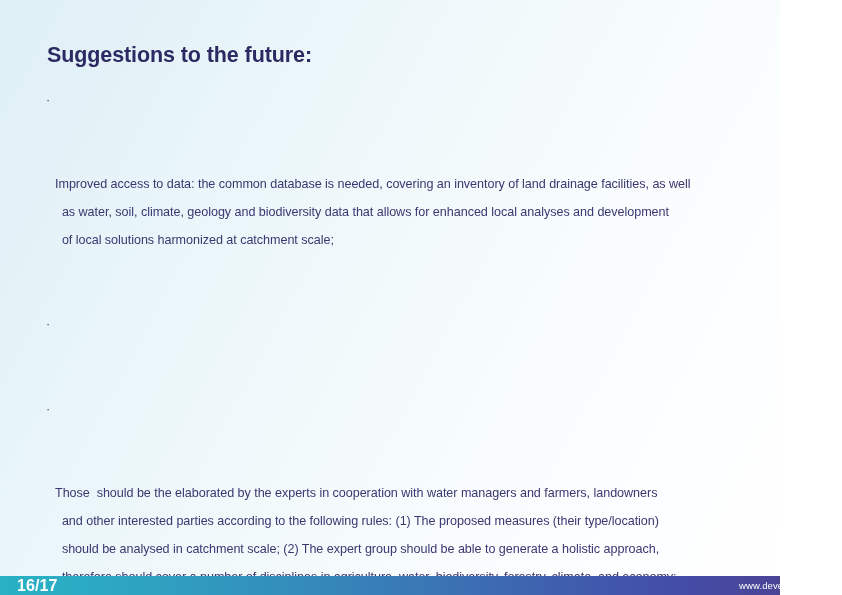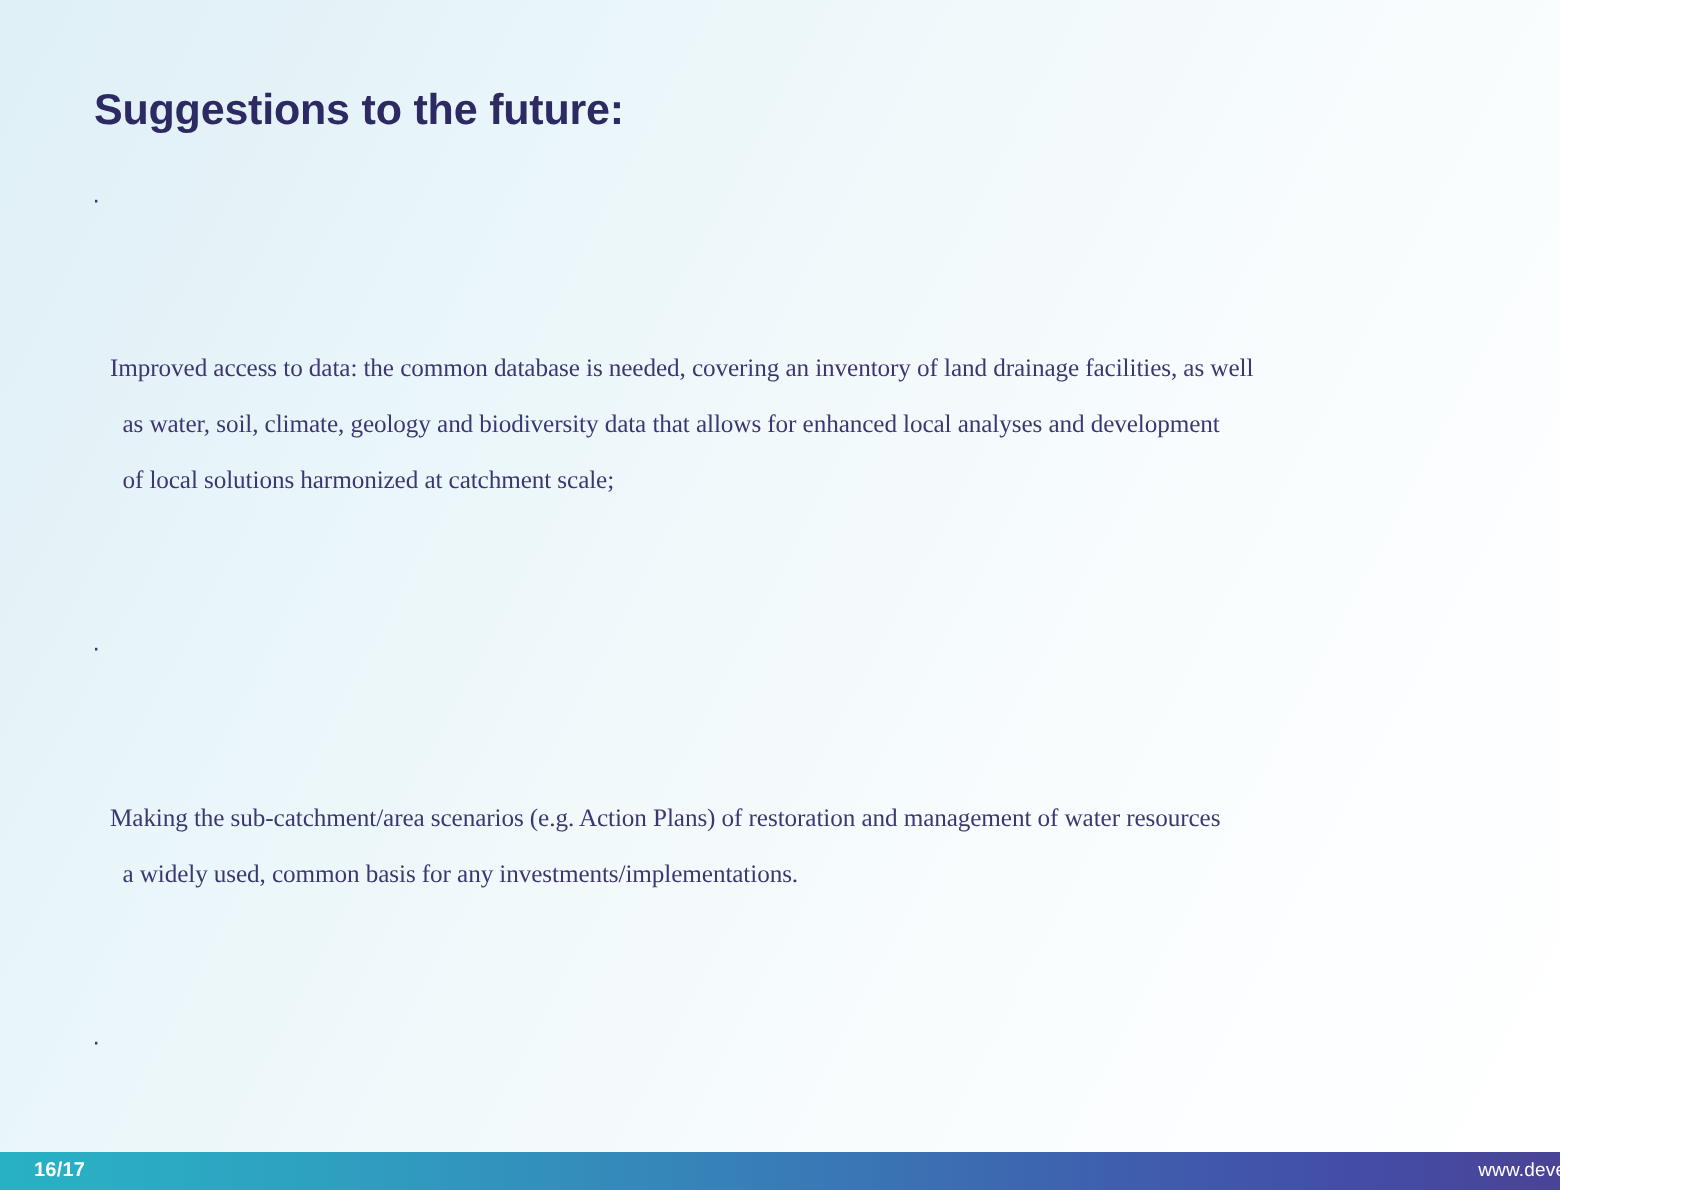--- a/index.html
+++ b/index.html
@@ -72,21 +72,20 @@
     position: absolute;
     left: 0px;
     top: 0px;
     width: 9px;
     color: #3b3770;
     font-size: 12.6px;
     line-height: 28.05px;
   }
   .bullet-text {
     display: block;
-    font-family: Liberation Serif, serif;
   }
   .footer-bar {
     position: absolute;
     left: 0;
     bottom: 0;
     width: 842px;
     height: 19px;
     background: linear-gradient(90deg,
       #28b0c4 0%,
       #2aaec4 6%,
@@ -98,21 +97,21 @@
       #4a4496 92%,
       #4e3f8c 100%);
   }
   .footer-page {
     position: absolute;
     left: 17px;
     top: 0;
     height: 19px;
     line-height: 19px;
     color: #ffffff;
-    font-size: 10px;
+    font-size: 16px;
     font-weight: bold;
     letter-spacing: 0.1px;
   }
   .footer-url {
     position: absolute;
     right: 14px;
     top: 0;
     height: 19px;
     line-height: 19px;
     color: #ffffff;
@@ -133,22 +132,20 @@
 
       <li class="bullet-item">
         <span class="bullet-marker">·</span>
         <span class="bullet-text">Improved access to data: the common database is needed, covering an inventory of land drainage facilities, as well
   as water, soil, climate, geology and biodiversity data that allows for enhanced local analyses and development
   of local solutions harmonized at catchment scale;</span>
       </li>
 
       <li class="bullet-item">
         <span class="bullet-marker">·</span>
-        <span class="bullet-text">Making the sub-catchment/area scenarios (e.g. Action Plans) of restoration and management of water resources
-  a widely used, common basis for any investments/implementations.</span>
       </li>
 
       <li class="bullet-item">
         <span class="bullet-marker">·</span>
         <span class="bullet-text">Those  should be the elaborated by the experts in cooperation with water managers and farmers, landowners
   and other interested parties according to the following rules: (1) The proposed measures (their type/location)
   should be analysed in catchment scale; (2) The expert group should be able to generate a holistic approach,
   therefore should cover a number of disciplines in agriculture, water, biodiversity, forestry, climate, and economy;
   (3) The expert team should act as a support to Local Water Partnerships.</span>
       </li>

